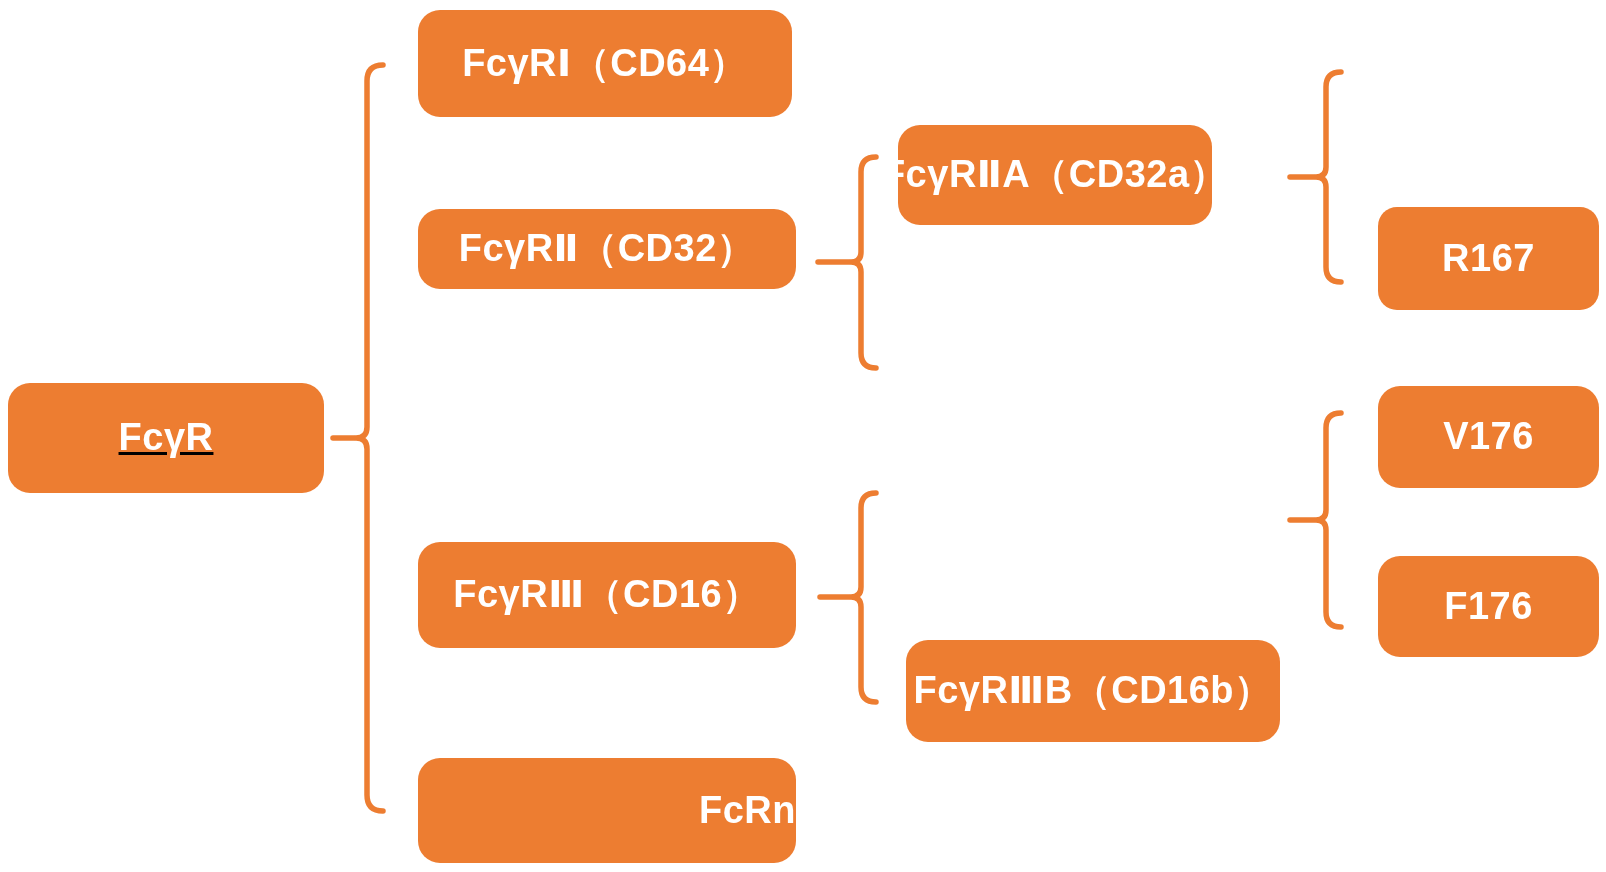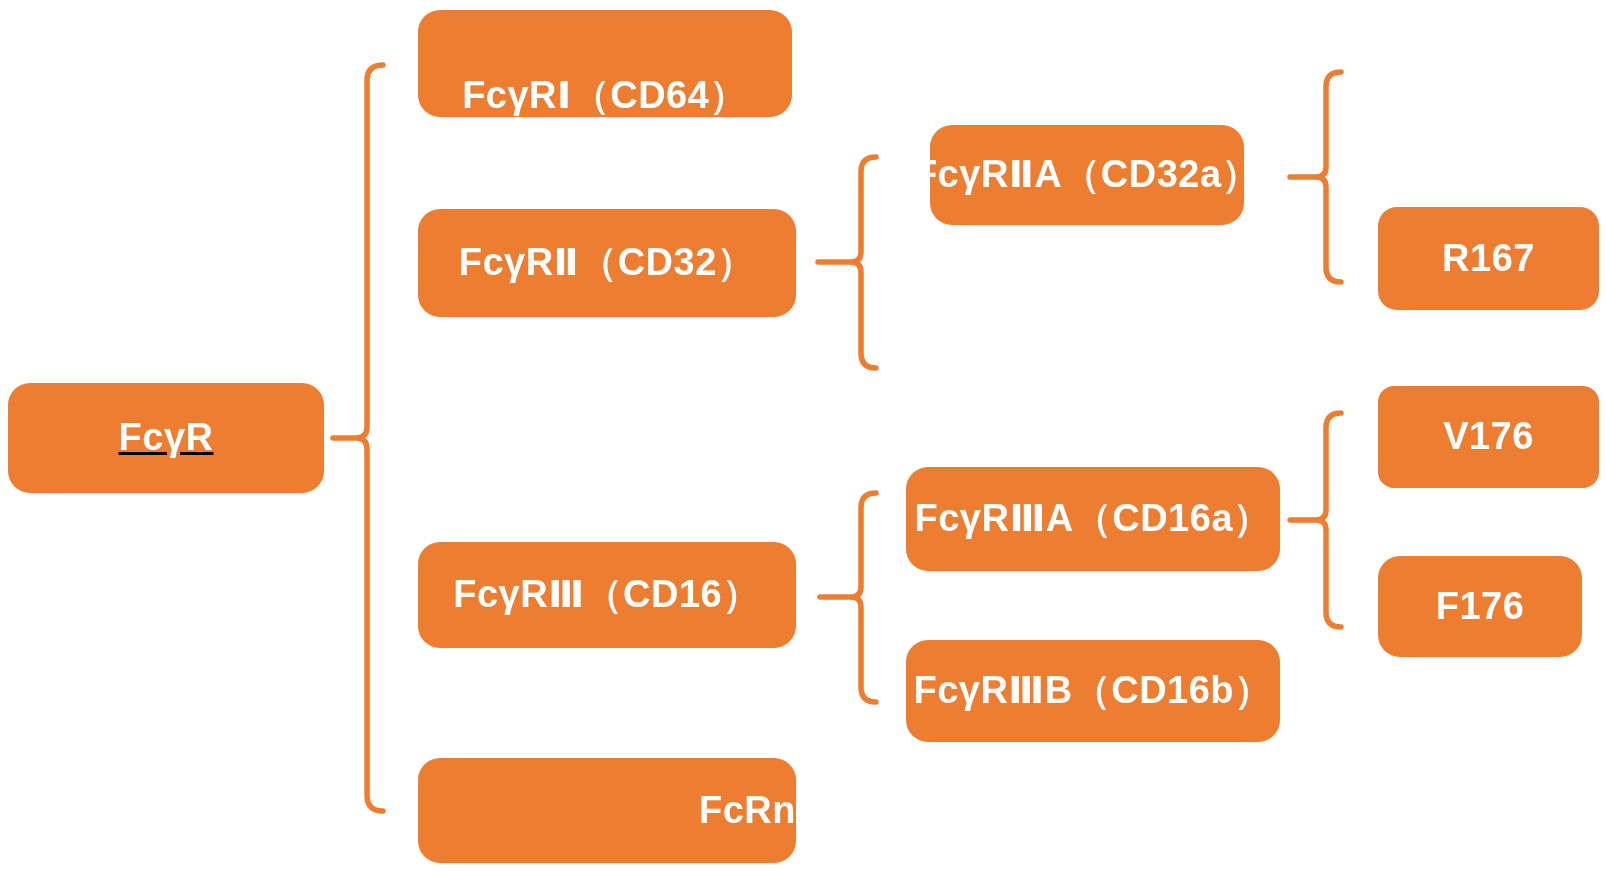--- a/index.html
+++ b/index.html
@@ -63,55 +63,52 @@
     <path d="M 1290 177 L 1314 177" stroke="#ED7D31"></path>
 
     <path d="M 1341 413 Q 1326 413 1326 428 L 1326 510 Q 1326 520 1316 520 Q 1326 520 1326 530 L 1326 612 Q 1326 627 1341 627" stroke="#ED7D31"></path>
     <path d="M 1290 520 L 1314 520" stroke="#ED7D31"></path>
   </svg>
 
   <div class="node" style="left:8px; top:383px; width:316px; height:110px;text-decoration:underline;">
     <span class="node-label">FcγR</span>
   </div>
 
-  <div class="node" style="left:418px; top:10px; width:374px; height:107px;align-items:flex-end;">
+  <div class="node" style="left:418px; top:10px; width:374px; height:107px;">
     <span class="node-label">FcγRⅠ（CD64）</span>
   </div>
 
-  <div class="node" style="left:418px; top:209px; width:378px; height:108px;justify-content:center;">
+  <div class="node" style="left:418px; top:209px; width:378px; height:80px;justify-content:center;">
     <span class="node-label">FcγRⅡ（CD32）</span>
   </div>
 
   <div class="node" style="left:418px; top:542px; width:378px; height:106px;border-radius:22px;">
     <span class="node-label">FcγRⅢ（CD16）</span>
   </div>
 
   <div class="node" style="left:418px; top:758px; width:378px; height:105px;justify-content:flex-end;">
     <span class="node-label">FcRn</span>
   </div>
 
-  <div class="node" style="left:930px; top:125px; width:314px; height:100px;">
+  <div class="node" style="left:898px; top:125px; width:314px; height:100px;">
     <span class="node-label">FcγRⅡA（CD32a）</span>
   </div>
 
 
-  <div class="node" style="left:906px; top:467px; width:374px; height:104px;">
-    <span class="node-label">FcγRⅢA（CD16a）</span>
-  </div>
 
   <div class="node" style="left:906px; top:640px; width:374px; height:102px;">
     <span class="node-label">FcγRⅢB（CD16b）</span>
   </div>
 
 
   <div class="node" style="left:1378px; top:207px; width:221px; height:103px;border-radius:19px;">
     <span class="node-label">R167</span>
   </div>
 
-  <div class="node" style="left:1378px; top:386px; width:221px; height:102px;border-radius:16px;">
+  <div class="node" style="left:1378px; top:386px; width:221px; height:102px;">
     <span class="node-label">V176</span>
   </div>
 
-  <div class="node" style="left:1378px; top:556px; width:204px; height:101px;">
+  <div class="node" style="left:1378px; top:556px; width:221px; height:101px;">
     <span class="node-label">F176</span>
   </div>
 
 </div>
 
 </body></html>

